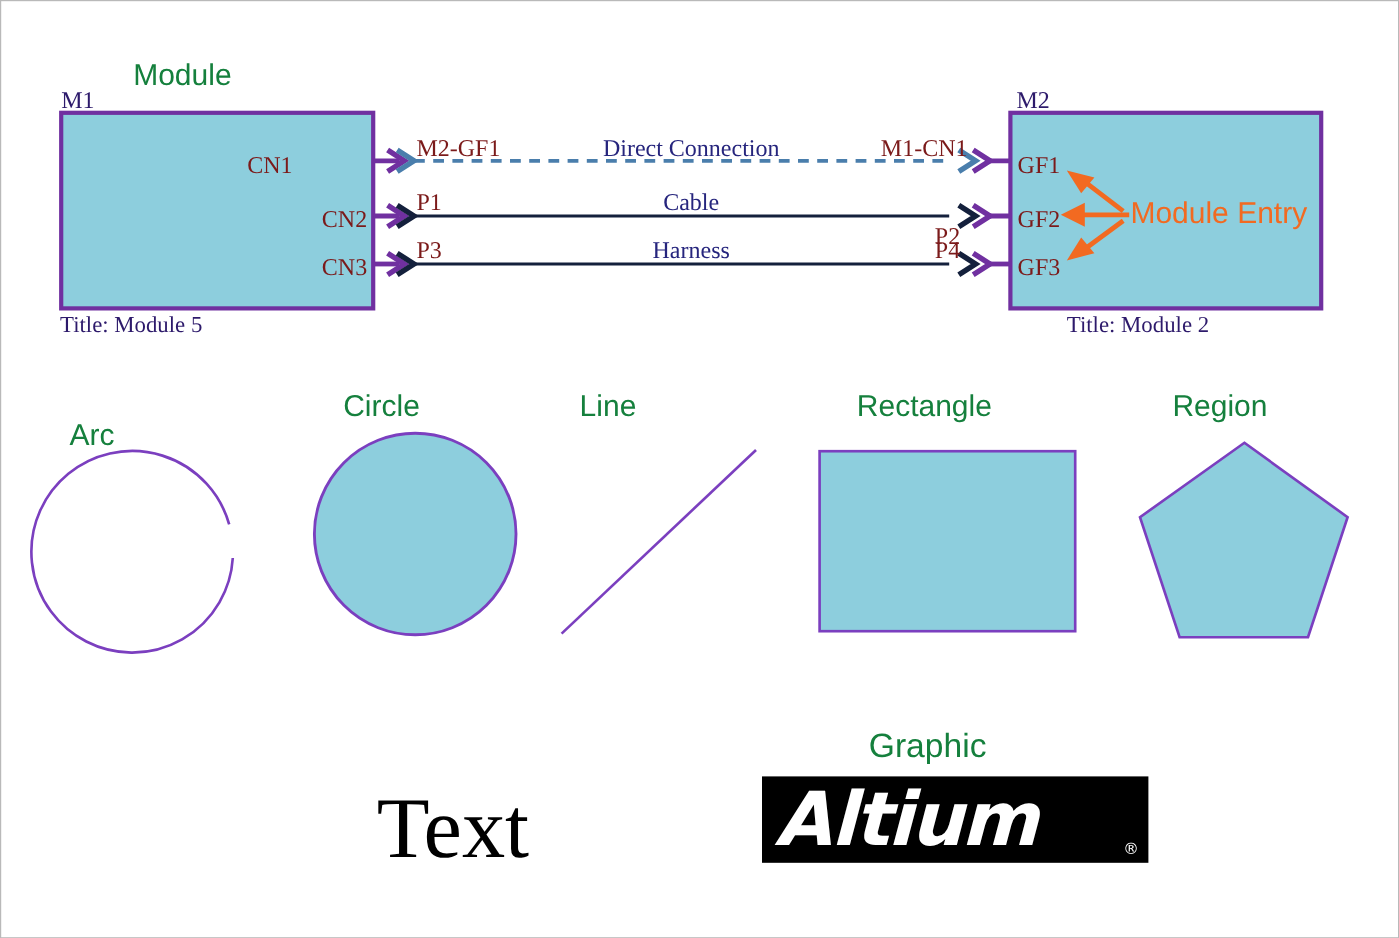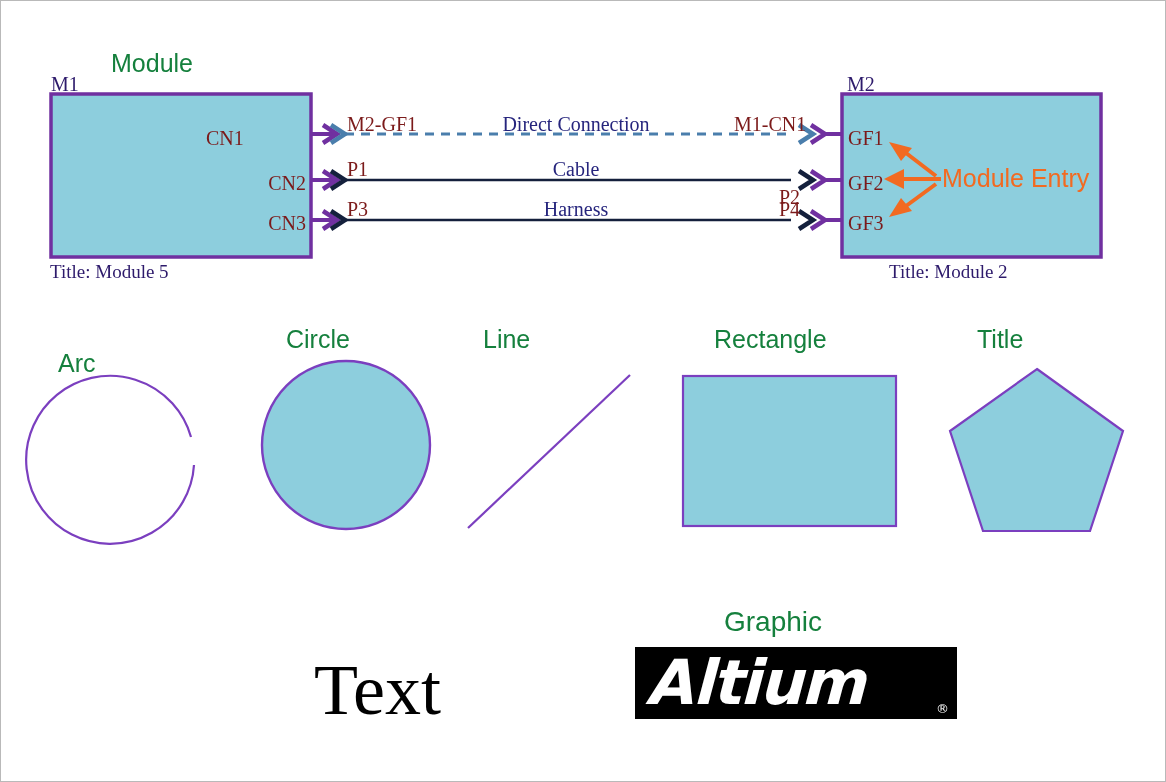--- a/index.html
+++ b/index.html
@@ -241,21 +241,21 @@
   <div class="abs conn-lbl" style="left:440px; top:158px; width:270px;">Cable</div>
   <div class="abs conn-lbl" style="left:440px; top:113px; width:270px;">Direct Connection</div>
   <div class="abs conn-lbl" style="left:440px; top:198px; width:270px;">Harness</div>
 
   <div class="abs entry-lbl" style="left:941px; top:165px;">Module Entry</div>
 
   <div class="abs caption" style="left:57px; top:326px; width:120px;margin-top:24px;">Arc</div>
   <div class="abs caption" style="left:285px; top:326px; width:120px;">Circle</div>
   <div class="abs caption" style="left:482px; top:326px; width:120px;">Line</div>
   <div class="abs caption" style="left:713px; top:326px; width:150px;">Rectangle</div>
-  <div class="abs caption" style="left:976px; top:326px; width:120px;">Title</div>
+  <div class="abs caption" style="left:976px; top:326px; width:120px;">Region</div>
 
   <div class="abs caption caption-sm" style="left:723px; top:607px; width:150px;">Graphic</div>
 
   <div class="abs text-sample" style="left:313px; top:653px;">Text</div>
 
   <div class="abs altium-box" style="left:634px; top:646px;">
     <div class="altium-word">Altium</div>
     <div class="altium-reg">®</div>
   </div>
 

